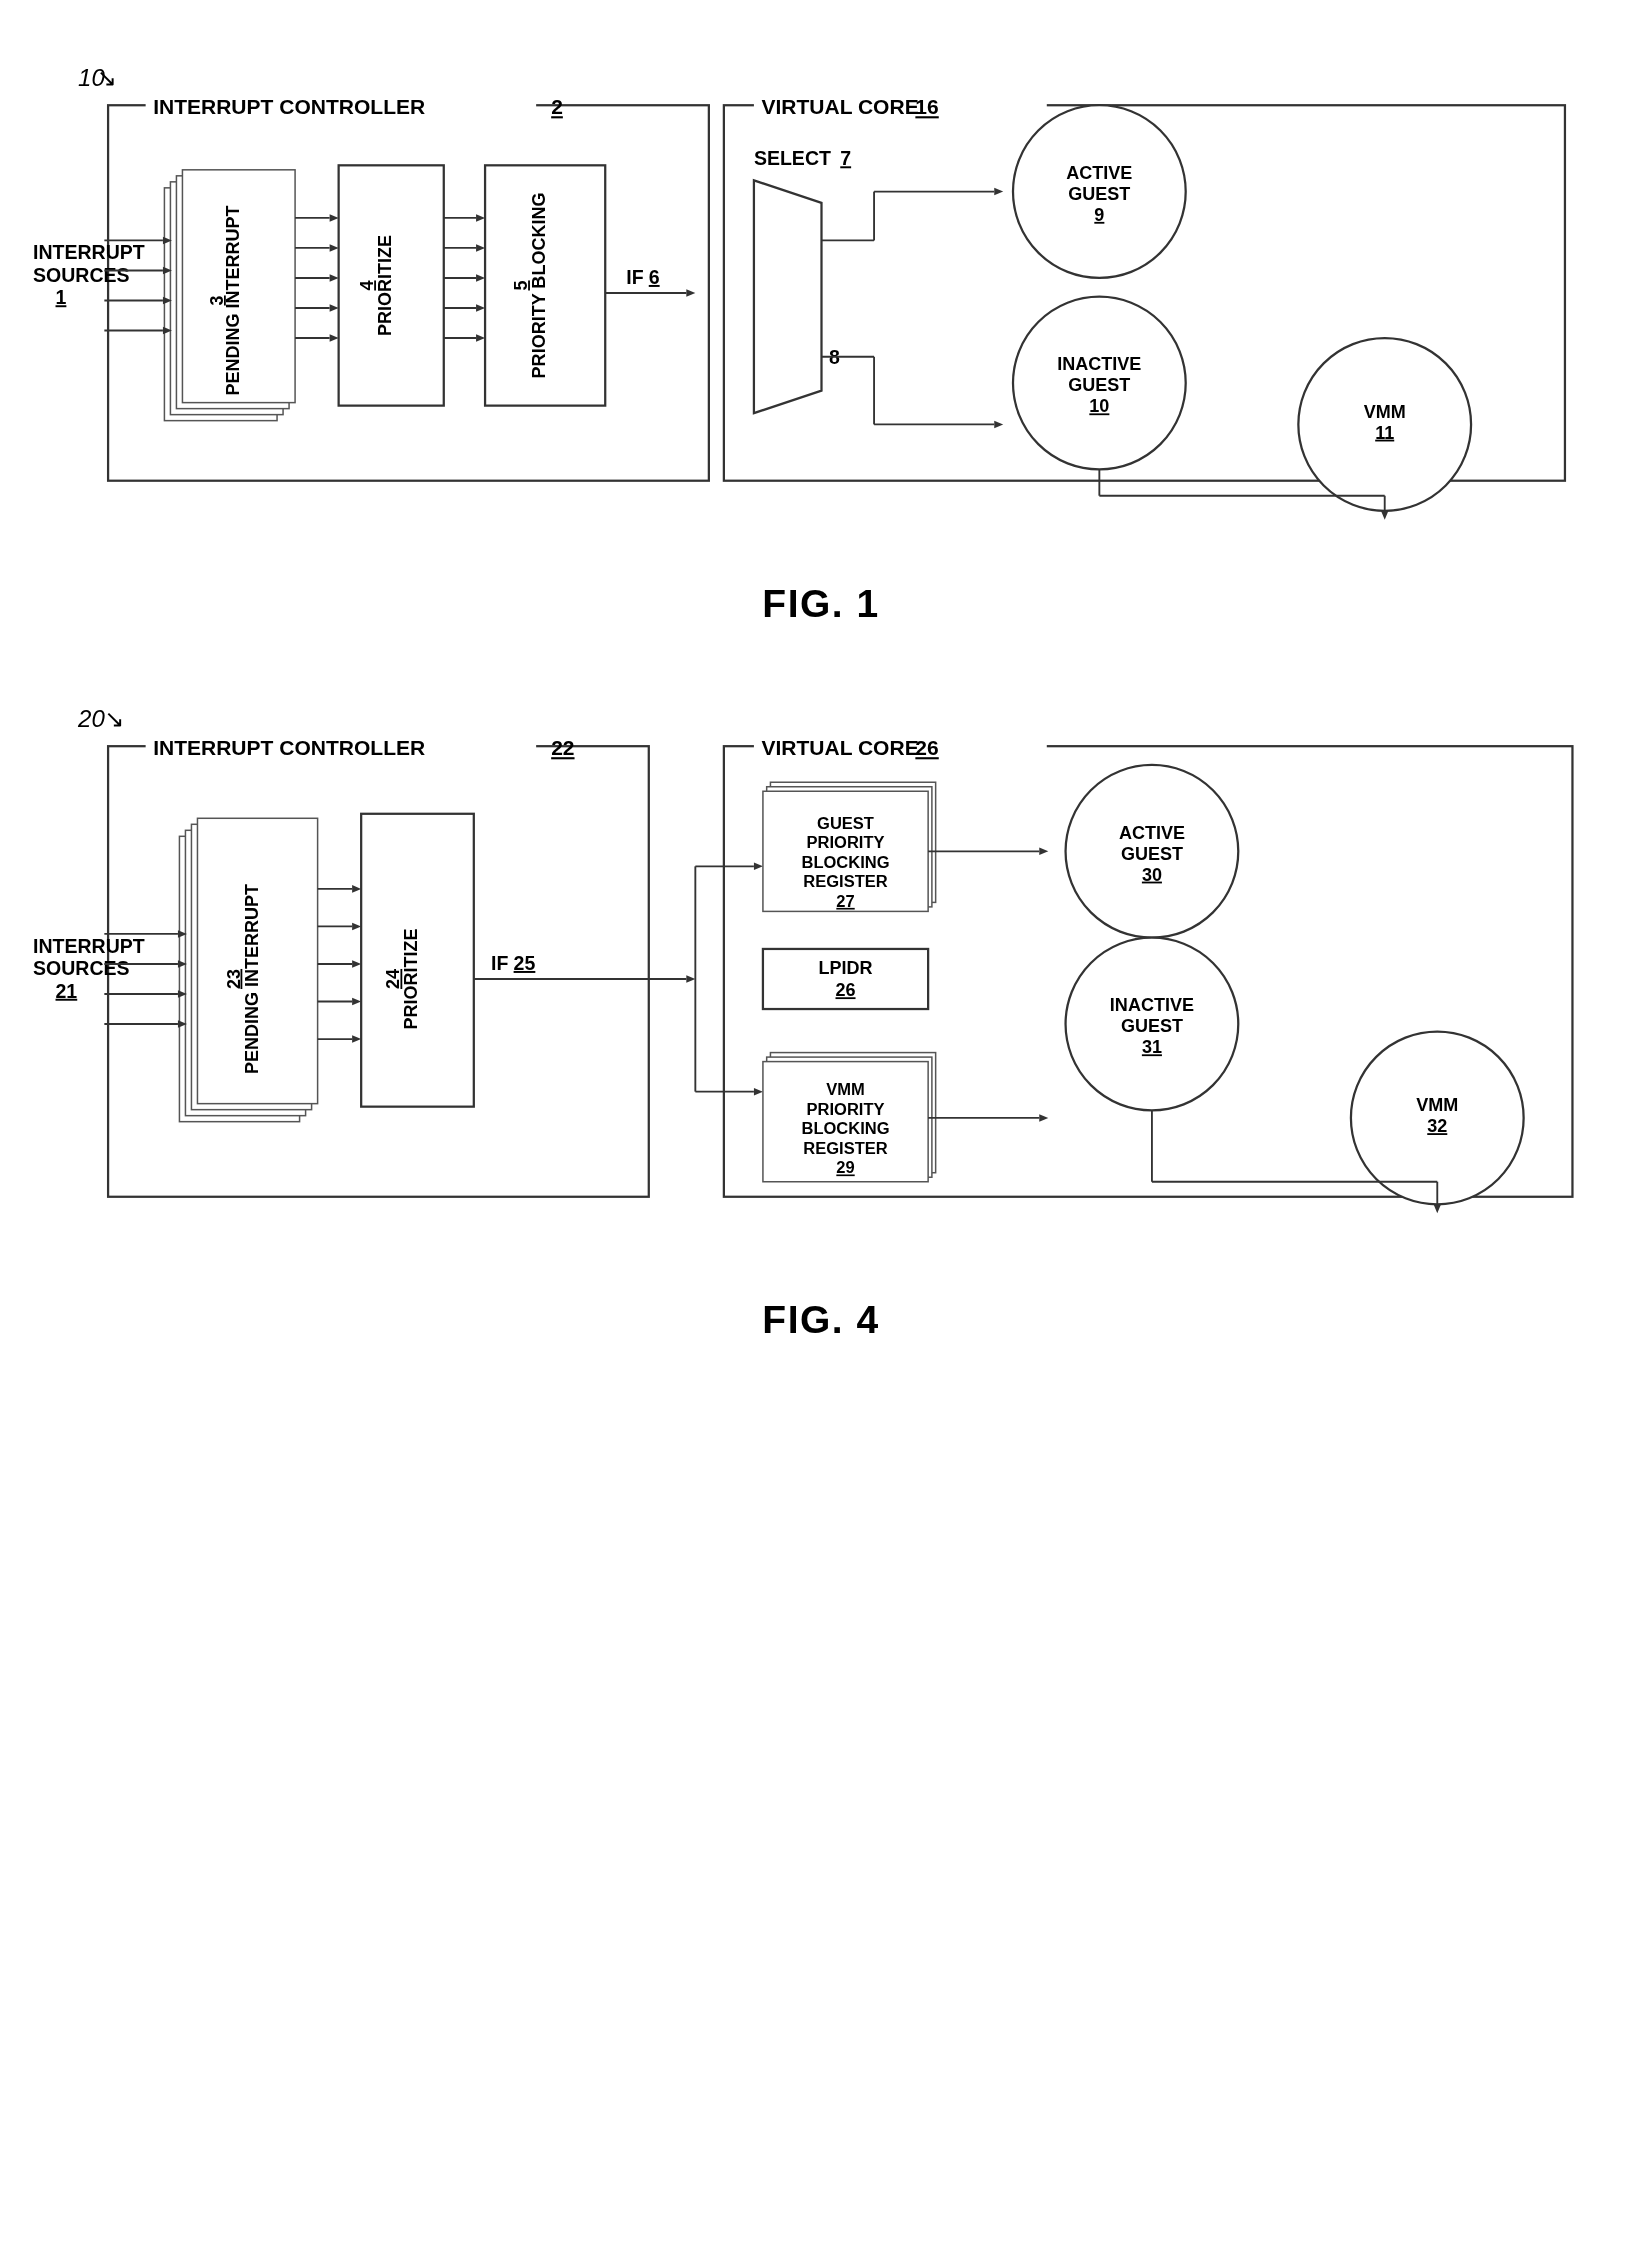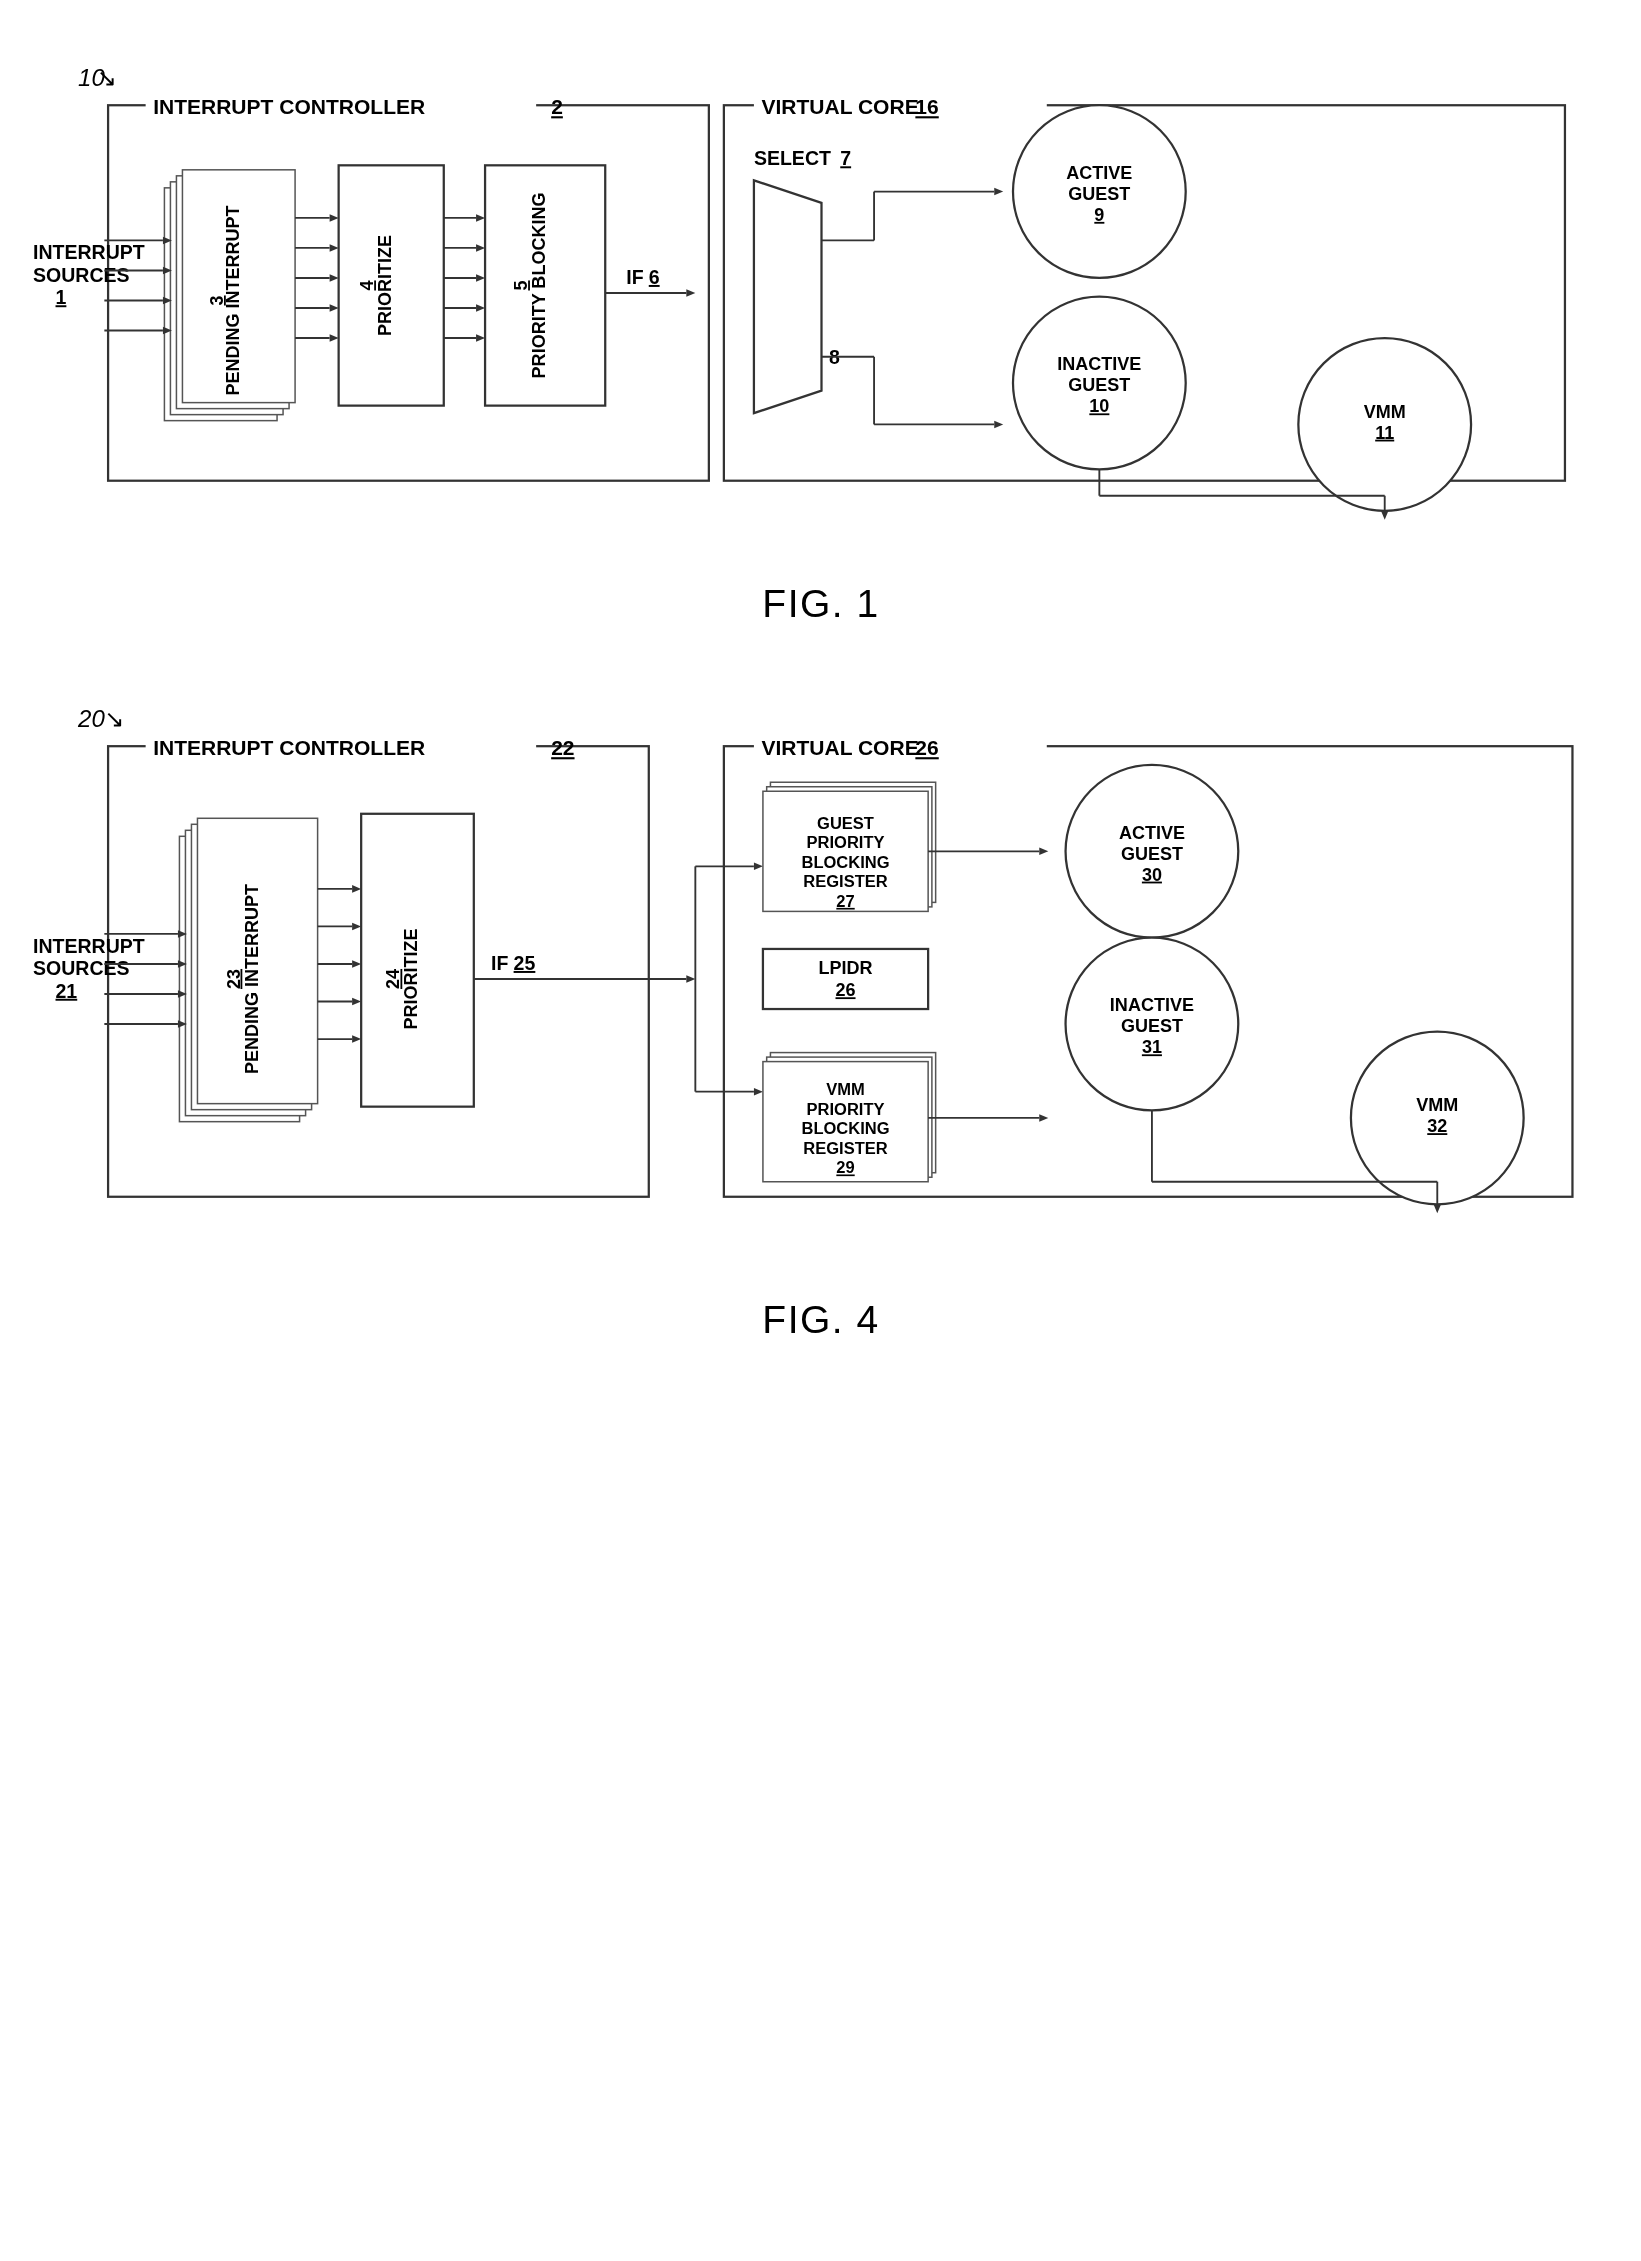--- a/index.html
+++ b/index.html
@@ -26,21 +26,21 @@
     .figure-wrapper {
       width: 100%;
       display: flex;
       flex-direction: column;
       align-items: center;
       gap: 11px;
     }
 
     .figure-label {
       font-size: 39px;
-      font-weight: normal;
+      font-weight: bold;
       letter-spacing: 1.5px;
     }
   </style>
 </head>
 <body>
 
 <div class="diagram-container">
 
   <div class="figure-wrapper">
 

